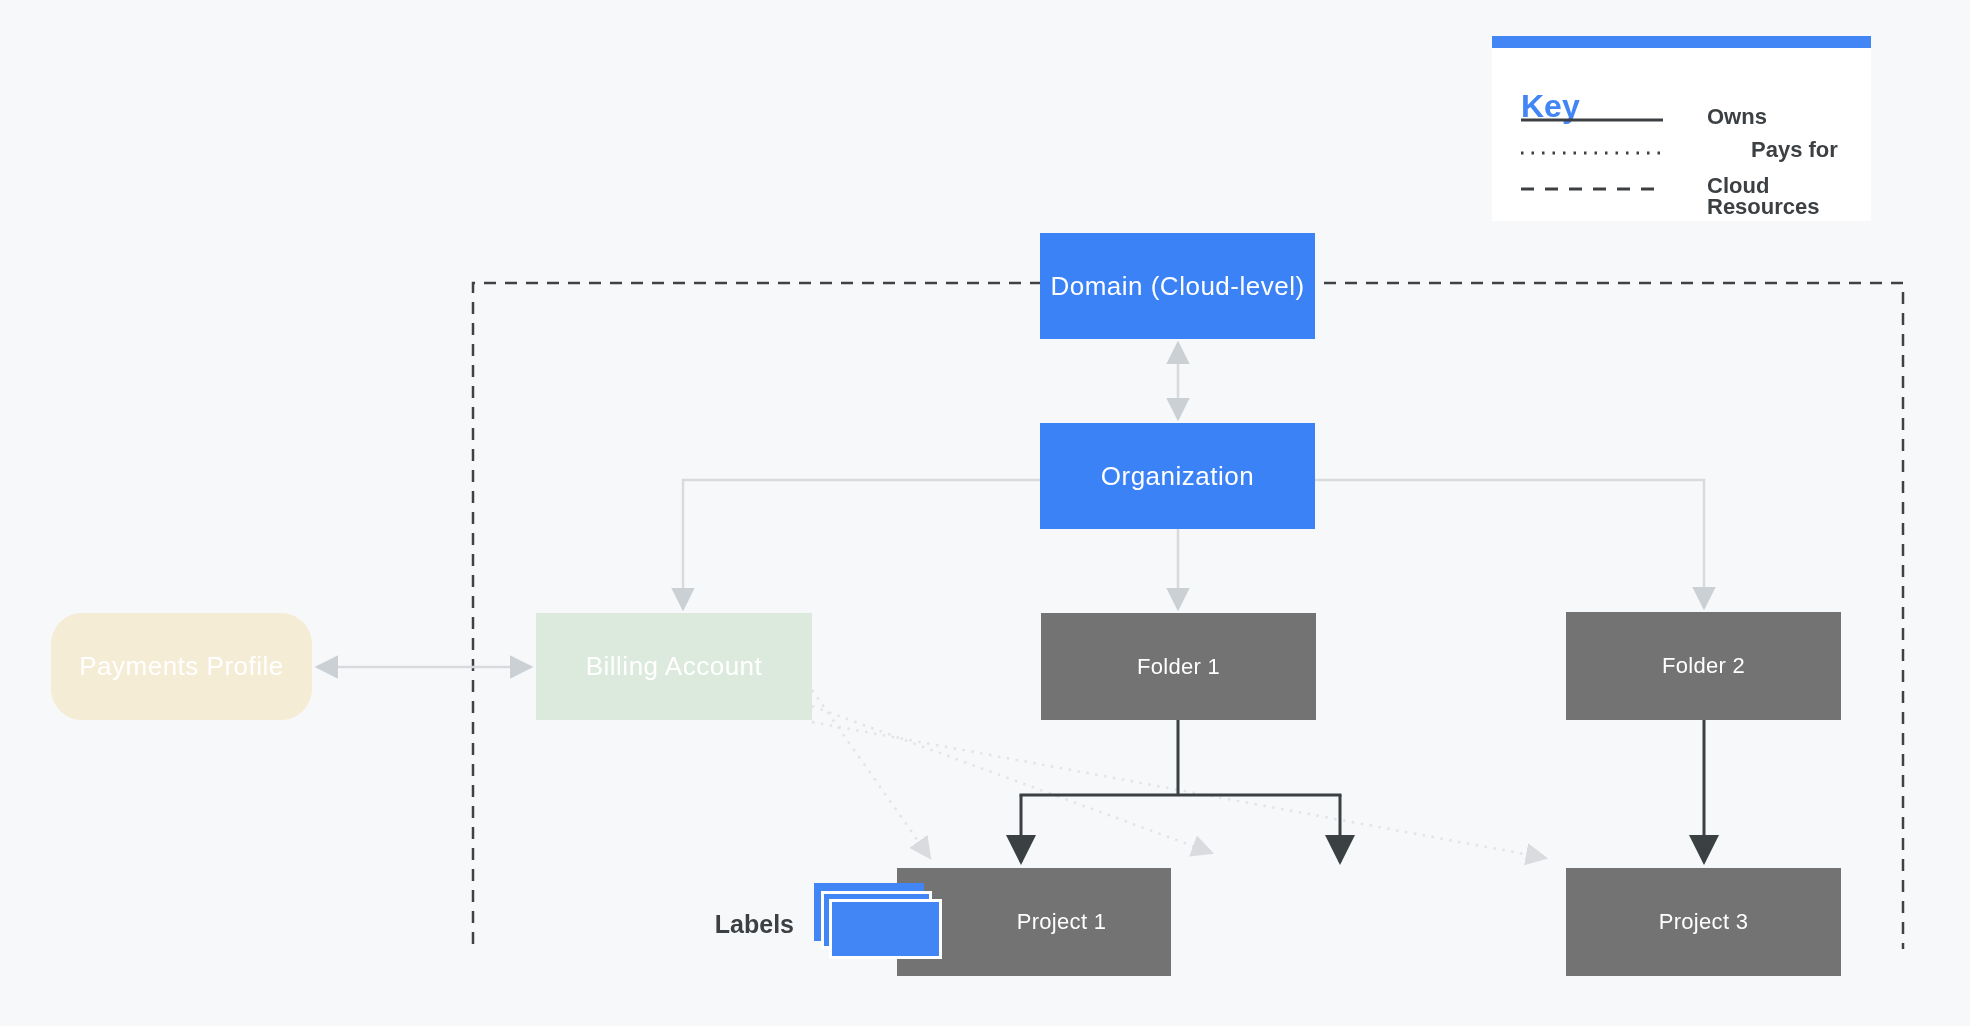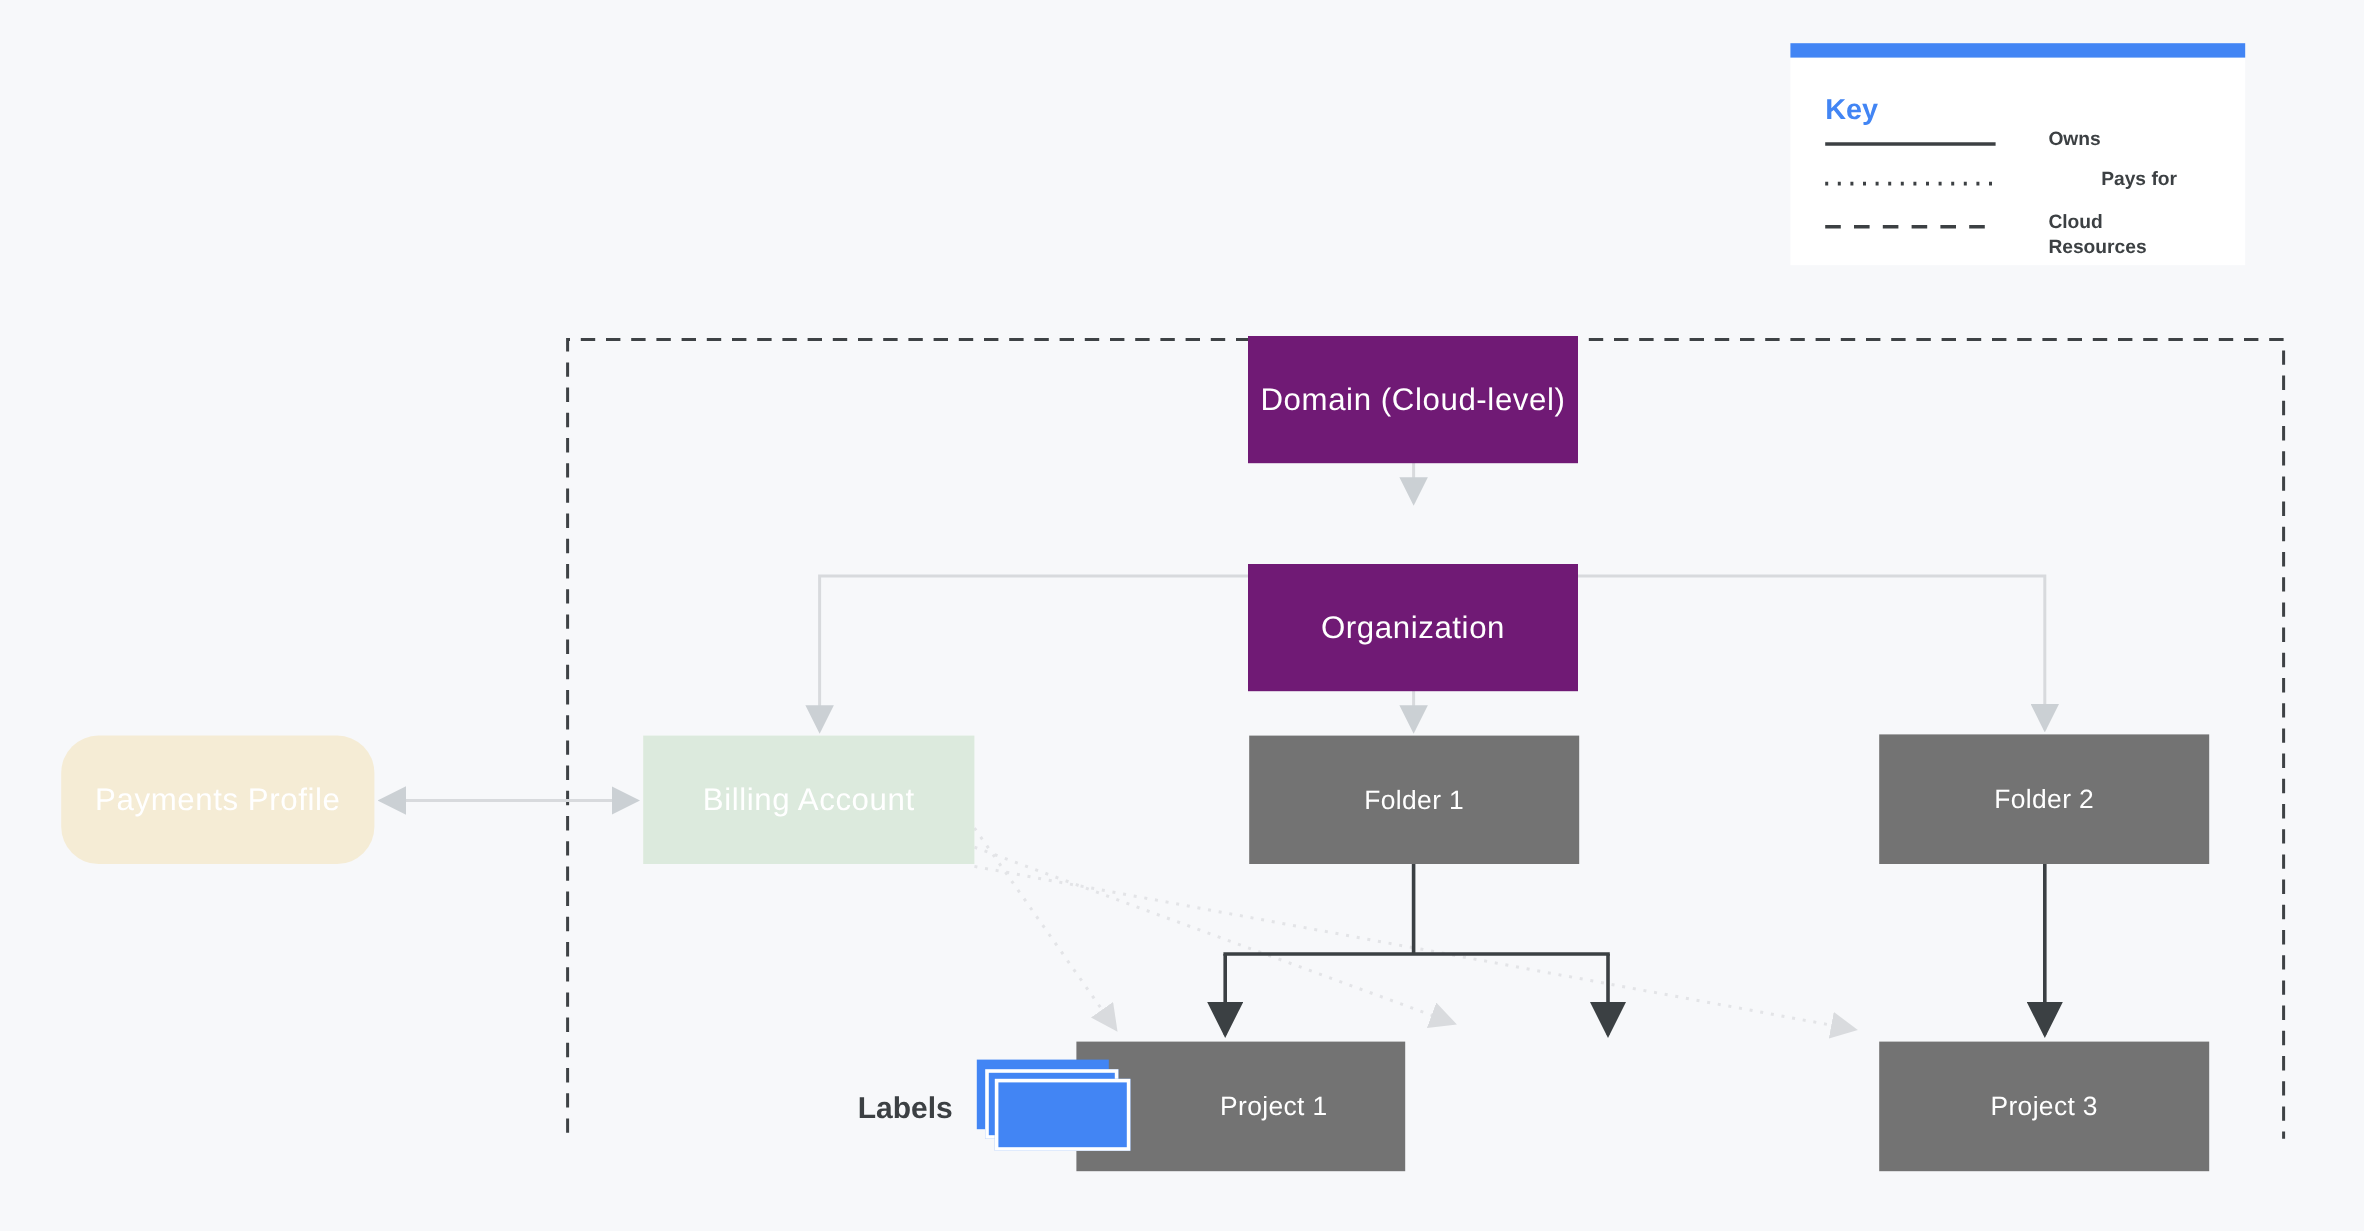--- a/index.html
+++ b/index.html
@@ -20,21 +20,21 @@
   }
 
   
   .node {
     position: absolute; z-index: 2;
     display: flex; align-items: center; justify-content: center;
     color: #ffffff; text-align: center;
   }
   .node.pale { font-size: 26px; font-weight: 400; letter-spacing: 0.5px; }
   .node.blue { background: #737373; font-size: 22px; font-weight: 400; letter-spacing: 0.3px; }
-  .pink  { background: #701a75; margin-top: 47px; }
+  .pink  { background: #3b82f6; }
   .green { background: #dceadd; }
   .cream { background: #f5ecd5; border-radius: 31px; }
 
   
   .labels-text {
     position: absolute; left: 694px; top: 910px; width: 100px; z-index: 4;
     font-size: 25px; font-weight: 700; color: #3c4043; text-align: right;
   }
   .labels-icon { position: absolute; left: 814px; top: 883px; width: 130px; height: 80px; z-index: 3; }
   .labels-icon .card { position: absolute; background: #4285f4; }
@@ -42,26 +42,26 @@
   .labels-icon .c2 { left: 7px;  top: 8px;  width: 111px; height: 58px; border: 3.5px solid #ffffff; }
   .labels-icon .c3 { left: 15px; top: 16px; width: 113px; height: 60px; border: 3.5px solid #ffffff; }
 
   
   .key-panel {
     position: absolute; left: 1492px; top: 36px; width: 379px; height: 185px;
     background: #ffffff; z-index: 2;
   }
   .key-bar { position: absolute; left: 0; top: 0; width: 100%; height: 12px; background: #4285f4; }
   .key-heading {
-    position: absolute; left: 29px; top: 42px;
-    font-size: 24px; font-weight: 700; color: #4285f4;
+    position: absolute; left: 29px; top: 52px;
+    font-size: 32px; font-weight: 700; color: #4285f4;
   }
   .key-label {
     position: absolute; left: 215px;
-    font-size: 16px; font-weight: 700; color: #3c4043; line-height: 21px;
+    font-size: 22px; font-weight: 700; color: #3c4043; line-height: 21px;
   }
   .key-label.owns  { top: 70px; }
   .key-label.pays  { top: 103px; margin-left: 44px; }
   .key-label.cloud { top: 139px; width: 120px; }
 </style>
 </head>
 <body>
 
 <div class="canvas">
 

